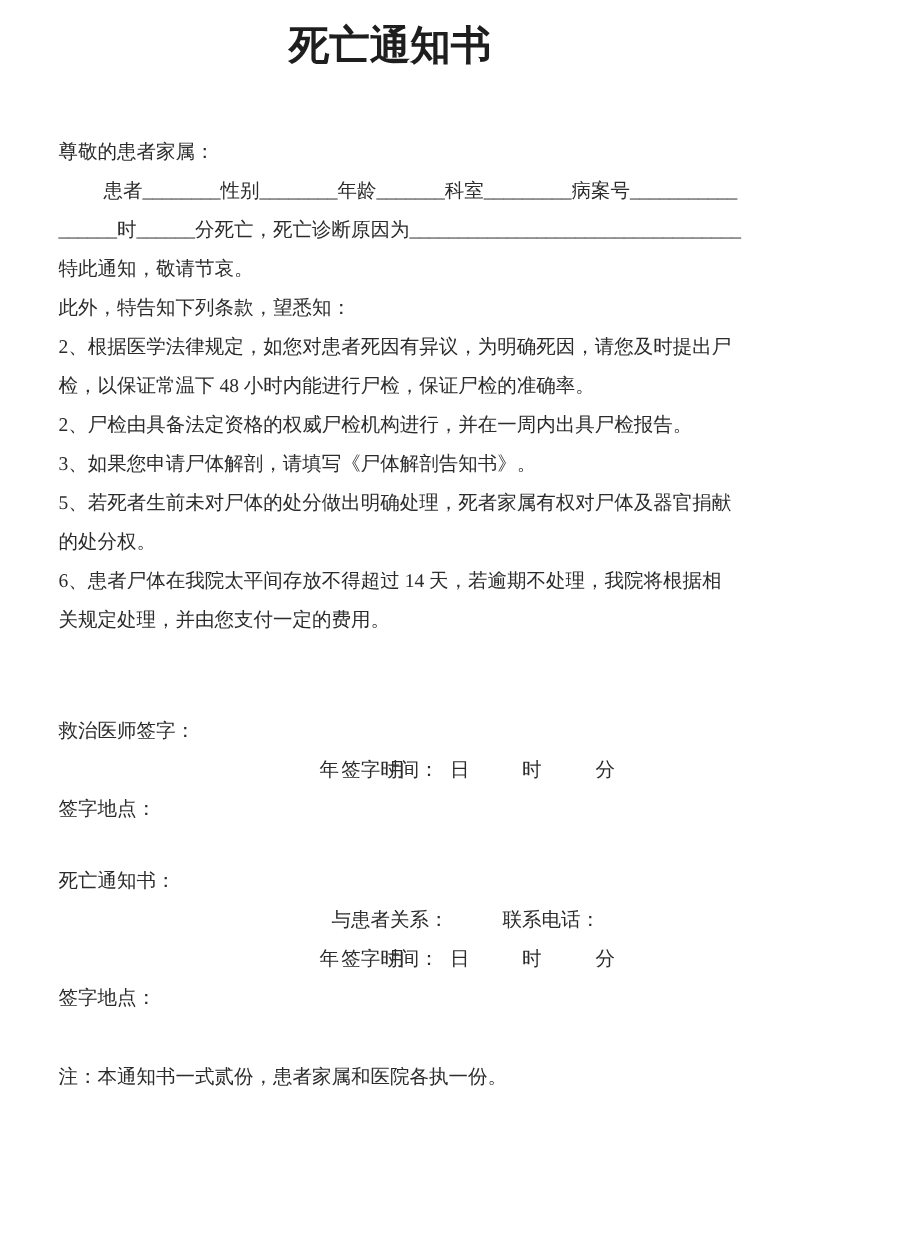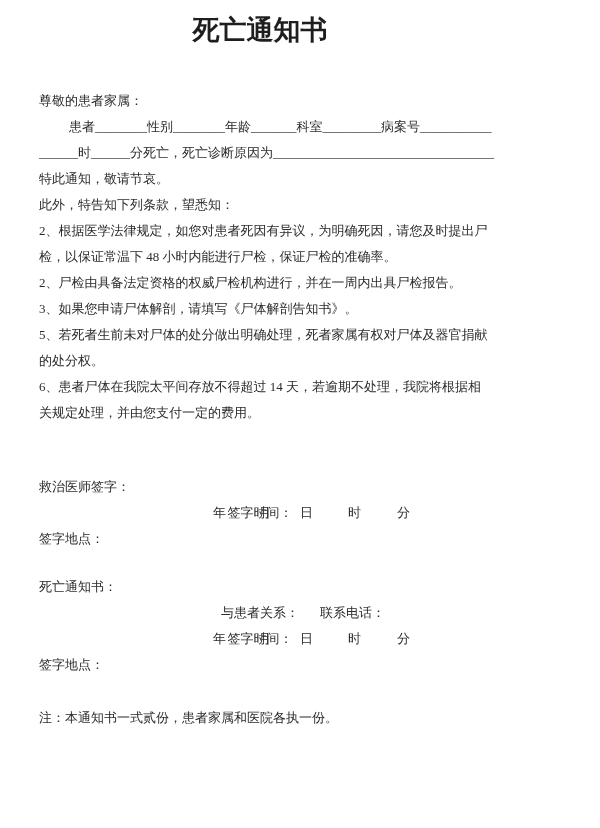--- a/index.html
+++ b/index.html
@@ -52,21 +52,21 @@
     position: absolute;
     top: 0;
   }
   .u0 { left: 174px; }
   .u1 { left: 219px; }
   .u2 { left: 261px; }
   .u3 { left: 309px; }
   .u4 { left: 358px; }
   .phone-label {
     position: absolute;
-    left: 281px;
+    left: 296px;
     top: 0;
   }
 </style>
 </head>
 <body>
 
 <div class="page">
 
   <h1 class="doc-title">死亡通知书</h1>
 

